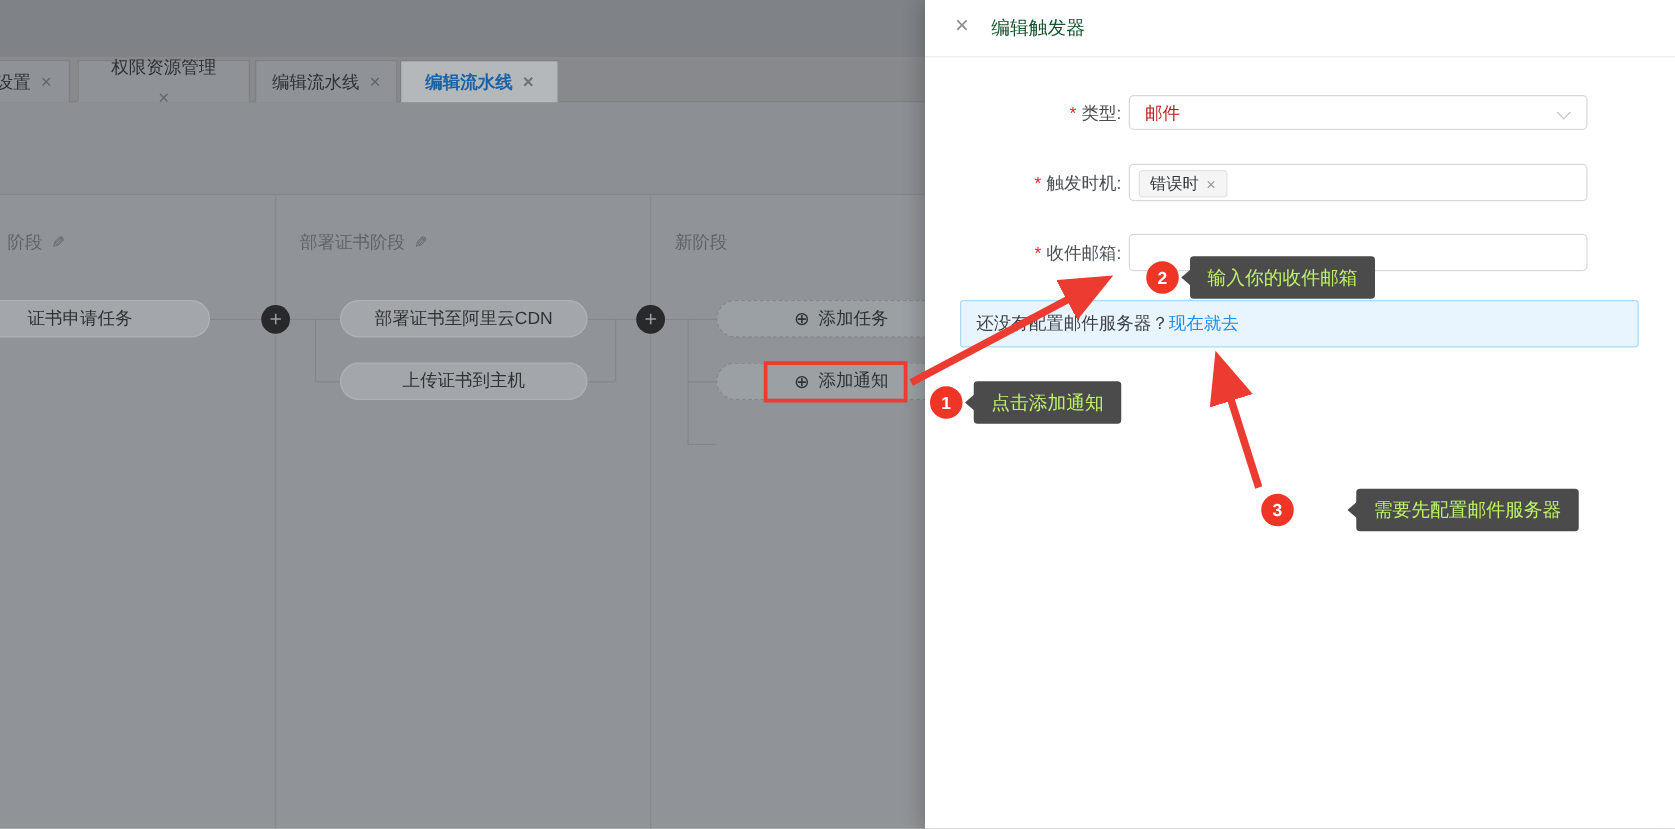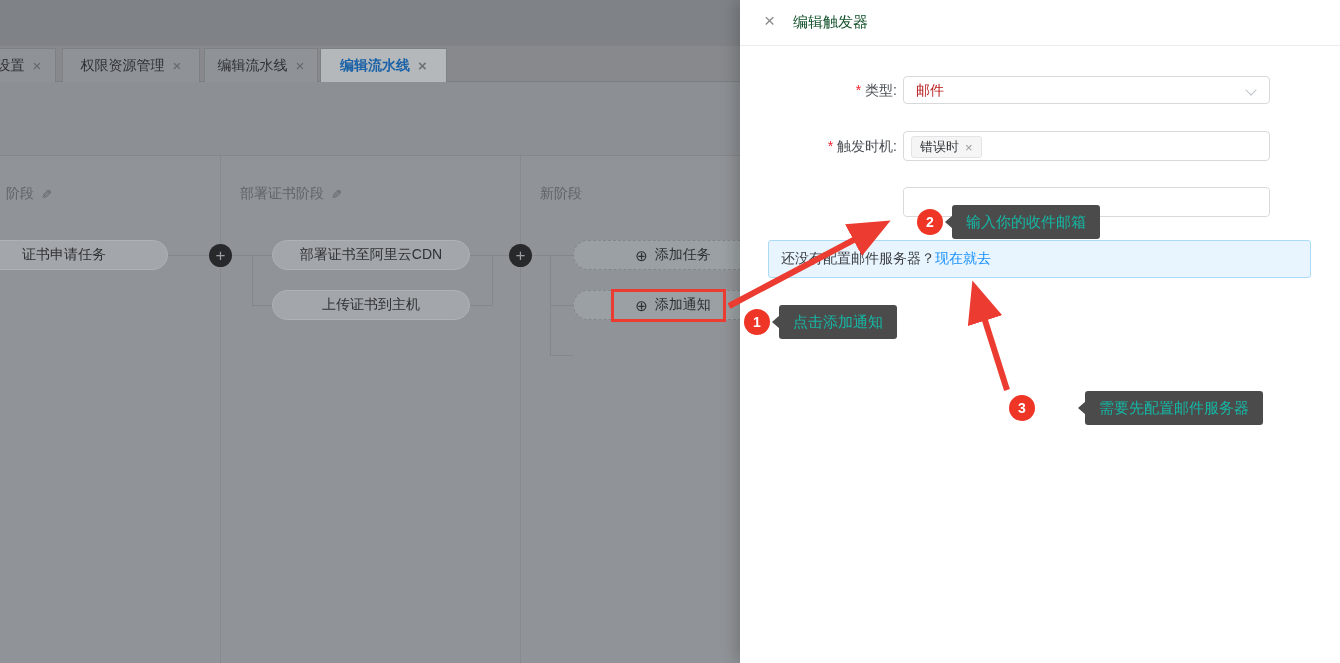--- a/index.html
+++ b/index.html
@@ -56,42 +56,42 @@
 
   .alert { position:absolute; left:28px; top:240px; width:543px; height:38px; background:#e9f5fe; border:1px solid #abdbf7;
            border-radius:3px; display:flex; align-items:center; padding:0 12px; font-size:14px; color:#3b3e42; }
   .alert a { color:#1890ff; text-decoration:none; cursor:pointer; }
 
   
   .anno-svg { position:absolute; left:0; top:0; width:1340px; height:663px; z-index:40; pointer-events:none; }
   .red-box { position:absolute; left:611px; top:289px; width:115px; height:33px; border:3px solid #ec3b30; z-index:40; pointer-events:none; }
   .step-circle { position:absolute; width:26px; height:26px; border-radius:50%; background:#ee3526; color:#fff;
                  font-size:14px; font-weight:bold; display:flex; align-items:center; justify-content:center; z-index:42; }
-  .step-tip { position:absolute; height:34px; background:#4b4b4b; color:#14b8a6; font-size:15px; display:flex; align-items:center;
+  .step-tip { position:absolute; height:34px; background:#4b4b4b; color:#bef264; font-size:15px; display:flex; align-items:center;
               padding:0 14px; border-radius:3px; z-index:41; white-space:nowrap; }
   .step-tip::before { content:""; position:absolute; left:-7px; top:50%; margin-top:-7px; border-top:7px solid transparent;
                       border-bottom:7px solid transparent; border-right:8px solid #4b4b4b; }
   .c1 { left:744px;  top:309px; } .t1 { left:779px;  top:305px; }
   .c2 { left:917px;  top:209px; } .t2 { left:952px;  top:205px; }
   .c3 { left:1009px; top:395px; } .t3 { left:1085px; top:391px;font-family:Liberation Serif, serif; }
 </style>
 </head>
 <body>
 
 <div class="app">
 
   <div class="main-area">
     <div class="top-header"></div>
 
     <div class="tab-bar">
       <div class="tab" style="left:-18px;width:74px;">
         <span>设置</span>
         <span class="tab-close">×</span>
       </div>
-      <div class="tab" style="left:62px;width:138px;">
+      <div class="tab" style="left:62px;width:138px;flex-direction:column;">
         <span>权限资源管理</span>
         <span class="tab-close">×</span>
       </div>
       <div class="tab" style="left:204px;width:114px;">
         <span>编辑流水线</span>
         <span class="tab-close">×</span>
       </div>
       <div class="tab active" style="left:320px;width:127px;">
         <span>编辑流水线</span>
         <span class="tab-close">×</span>
@@ -178,20 +178,23 @@
       </div>
       <div class="control">
         <span class="tag">
           <span>错误时</span>
           <span class="tag-close">×</span>
         </span>
       </div>
     </div>
 
     <div class="form-row row-email">
+      <div class="form-label">
+        <span class="req">*</span><span>收件邮箱:</span>
+      </div>
       <div class="control">
         <input class="email-input" value="" style="">
       </div>
     </div>
 
     <div class="alert">
       <span>还没有配置邮件服务器？</span>
       <a>现在就去</a>
     </div>
   </aside>

